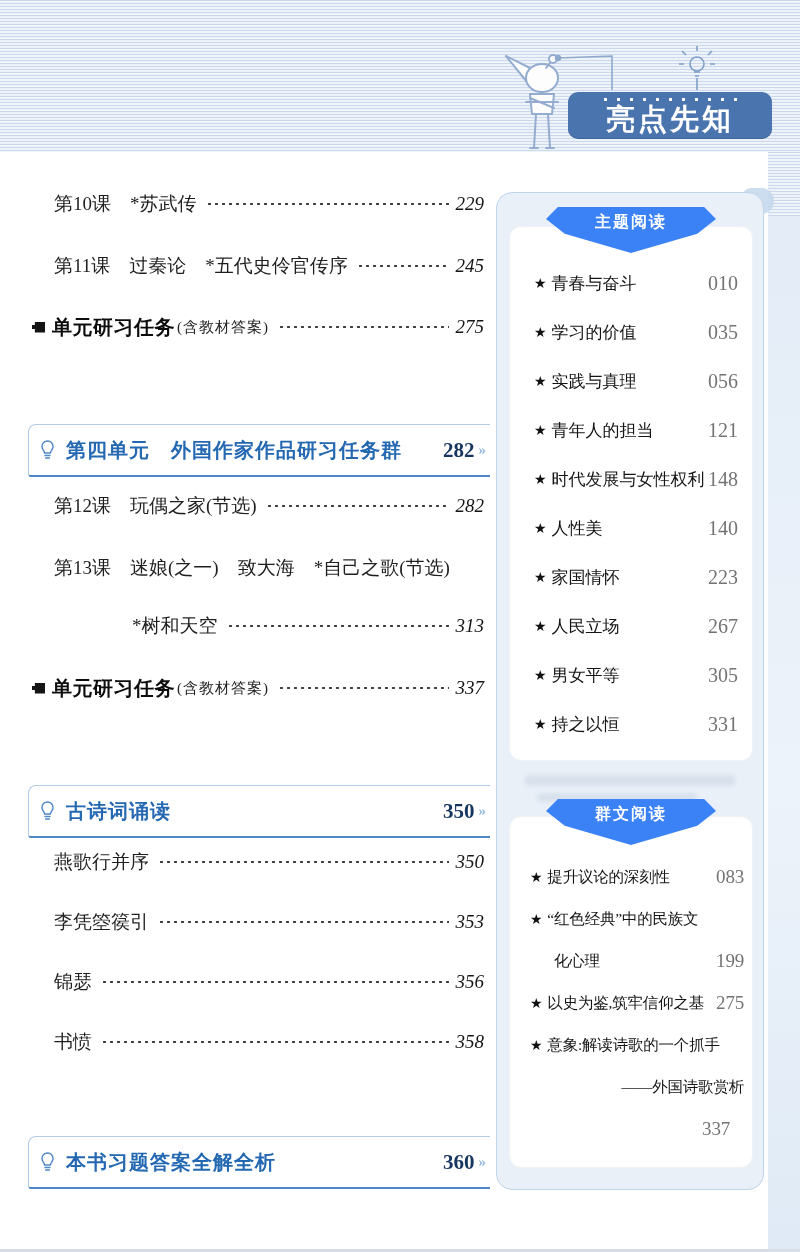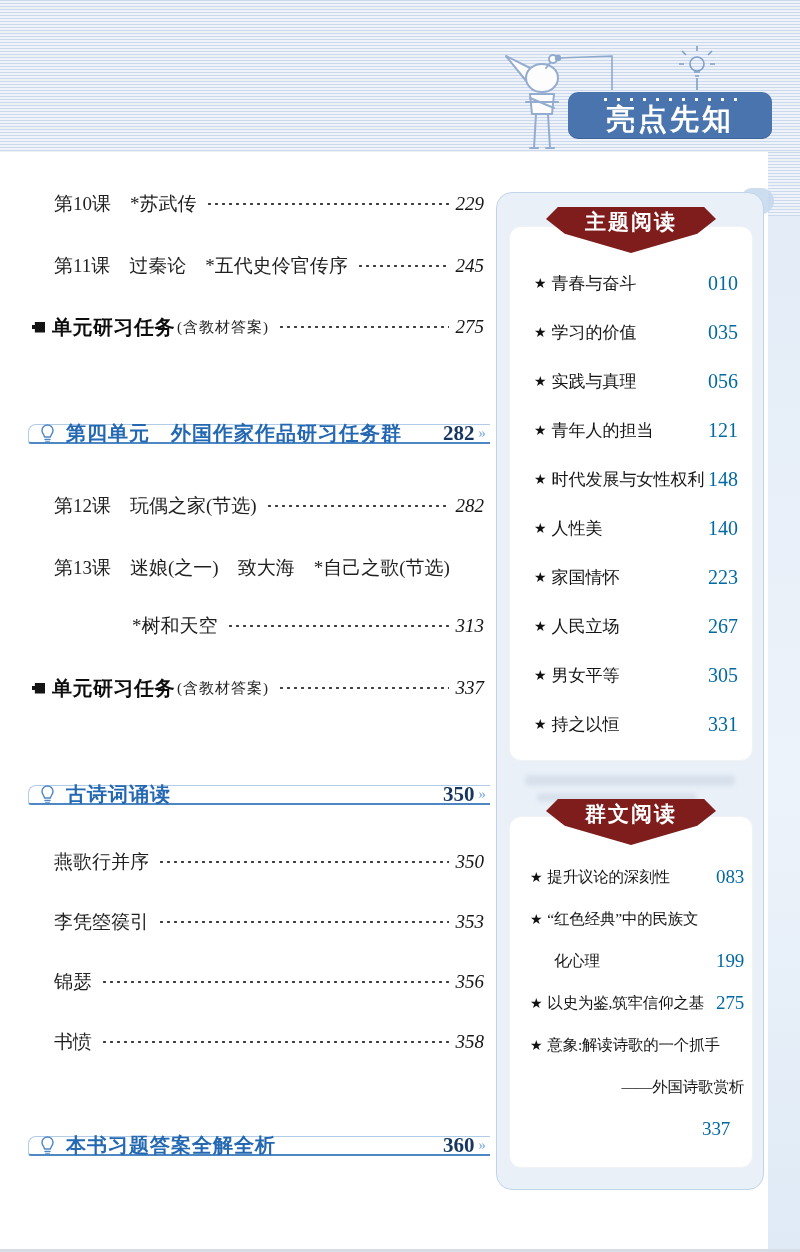--- a/index.html
+++ b/index.html
@@ -37,45 +37,45 @@
   .row.indented { padding-left:104px; }
   .leader { flex:1 1 auto; height:1em; margin:0 7px 0 9px;
             background-image:radial-gradient(circle,#3c3c3c 1.1px,transparent 1.35px);
             background-size:7px 8px; background-repeat:repeat-x; background-position:left center; }
   .pg { font-size:19px; color:#161616; margin-right:6px;font-style:italic; }
   .tlbl { font-weight:bold; font-size:20px; color:#0d0d0d; font-family:"Liberation Sans",sans-serif; letter-spacing:.5px; }
   .tnote { font-size:15px; color:#222; margin-left:2px; letter-spacing:1px; }
   .flag { display:inline-block; width:13px; height:11px; background:#141414; margin-right:7px; flex:0 0 auto;
           clip-path:polygon(0 32%,22% 32%,22% 0,100% 0,100% 100%,22% 100%,22% 68%,0 68%); }
 
-  .row.section { height:20px; border:1px solid #b2cce8; border-right:none; border-bottom:2px solid #4d88c4;
+  .row.section { height:53px; border:1px solid #b2cce8; border-right:none; border-bottom:2px solid #4d88c4;
                  border-radius:8px 0 0 3px; padding:0 4px 0 8px; background:transparent; }
   .bulb { width:17px; height:22px; margin:0 10px 0 2px; flex:0 0 auto; }
   .slbl { font-family:"Liberation Sans",sans-serif; font-weight:bold; font-size:20px; color:#2468b2; letter-spacing:1px; }
   .ssp { flex:1 1 auto; }
   .spg { font-family:"Liberation Serif",serif; font-weight:bold; font-size:21px; color:#16365f; }
   .arrow { font-size:15px; color:#8fb6e2; margin-left:4px; font-weight:bold; }
 
   
   .panel { position:absolute; left:496px; top:192px; width:268px; height:998px;
            background:#eaf0f8; border:1px solid #c0d4ea; border-radius:16px; }
   .bleed { position:absolute; background:#a7b8cc; filter:blur(2px); opacity:.28; border-radius:4px; }
   .wbox { position:absolute; left:12px; width:244px; background:#ffffff; border-radius:12px; border:1px solid #f0f2f5; }
   .box1 { top:33px; height:535px; padding:42px 14px 0 24px; }
   .box2 { top:623px; height:352px; padding:46px 8px 0 20px; }
-  .ribbon { position:absolute; left:49px; width:170px; height:46px; background:#7f1d1d;
+  .ribbon { position:absolute; left:49px; width:170px; height:46px; background:#3b82f6;
             clip-path:polygon(0% 26%,7% 0%,93% 0%,100% 26%,89% 58%,50% 100%,11% 58%);
-            display:flex; justify-content:center; color:#fff; font-weight:bold; font-size:21px;
+            display:flex; justify-content:center; color:#fff; font-weight:bold; font-size:16px;
             letter-spacing:2px; line-height:30px; font-family:"Liberation Sans",sans-serif; }
   .ribbon1 { top:14px; }
   .ribbon2 { top:606px; }
   .titem { display:flex; align-items:center; height:28px; margin-bottom:21px;
            font-family:"Liberation Serif","DejaVu Serif",serif; font-size:17px; color:#141414; }
   .star { font-size:14px; color:#111; margin-right:5px; flex:0 0 auto; font-family:"DejaVu Sans",sans-serif; }
-  .tpg { margin-left:auto; font-size:20px; color:#0369a1; }
+  .tpg { margin-left:auto; font-size:20px; color:#737373; }
   .gline { display:flex; align-items:center; height:28px; margin-bottom:14px;
            font-family:"Liberation Serif","DejaVu Serif",serif; font-size:15.5px; color:#141414; letter-spacing:-.2px; }
   .gline .tpg { font-size:19px; }
   .g-ind1 { padding-left:24px; }
   .g-ind2 { padding-left:78px;justify-content:flex-end; }
   .g-end { justify-content:flex-end; padding-right:14px; }
 </style>
 </head>
 <body>
 

